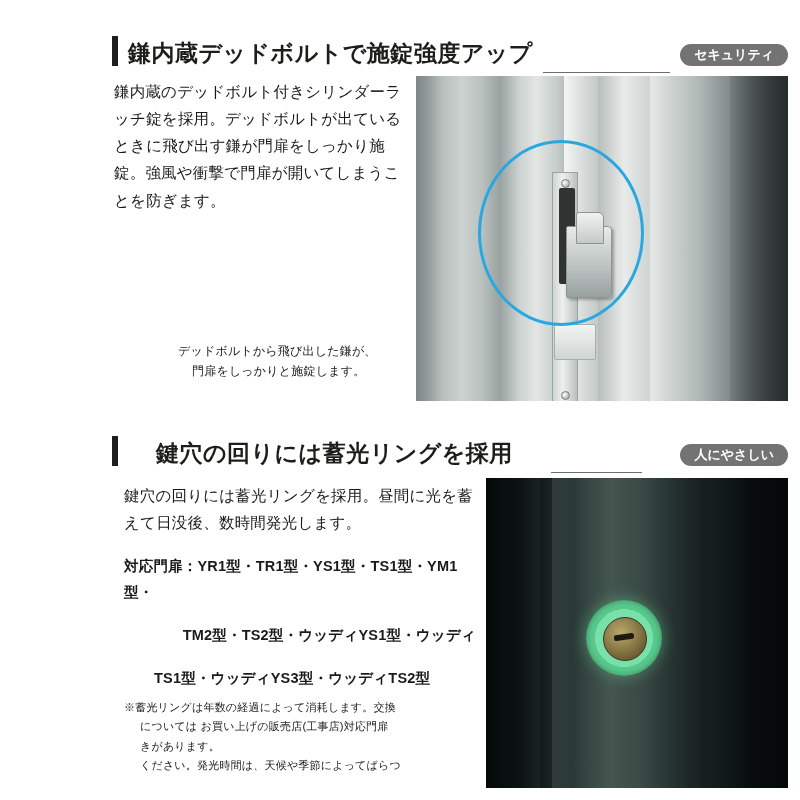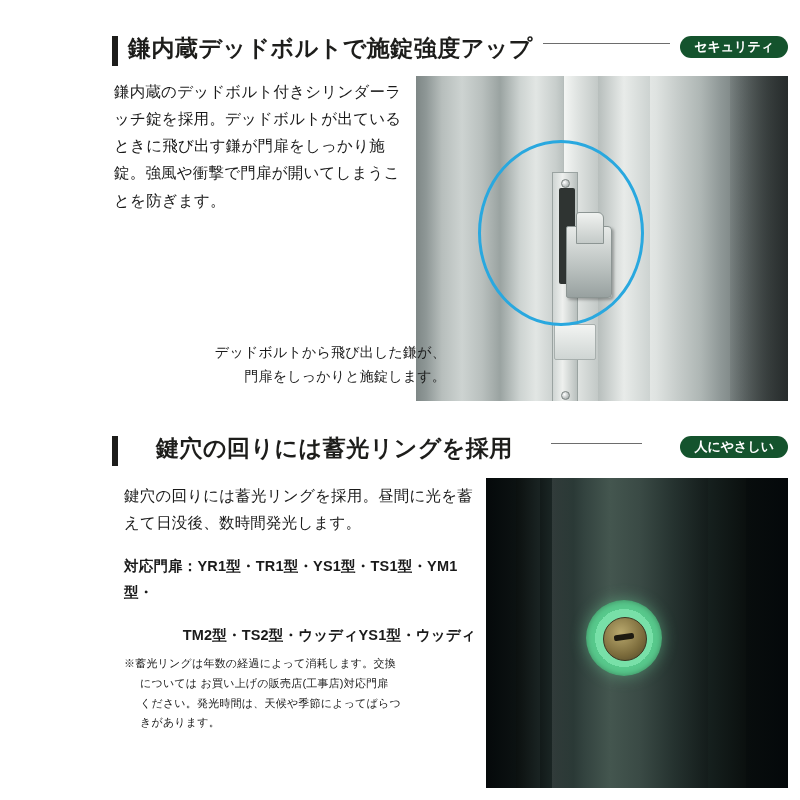--- a/index.html
+++ b/index.html
@@ -18,21 +18,21 @@
     position: relative;
     width: 800px;
     height: 800px;
     overflow: hidden;
   }
 
   
   .section-head {
     position: absolute;
     display: flex;
-    align-items: flex-start;
+    align-items: flex-end;
     width: 676px;
     left: 112px;
   }
   .head-rule-left {
     width: 6px;
     height: 30px;
     background: #1d1d1b;
     margin-right: 10px;
     flex: 0 0 auto;
   }
@@ -48,21 +48,21 @@
   .head-line {
     flex: 1 1 auto;
     height: 1px;
     background: #6d6d6d;
     margin: 0 10px;
     position: relative;
     top: 7px;
   }
   .head-badge {
     flex: 0 0 auto;
-    background: #14532d;
+    background: #737373;
     color: #ffffff;
     font-size: 13px;
     font-weight: bold;
     border-radius: 11px;
     padding: 4px 14px 5px 14px;
     white-space: nowrap;
     line-height: 1;
   }
 
   
@@ -160,26 +160,25 @@
   .p1-ellipse {
     position: absolute;
     left: 62px; top: 64px;
     width: 160px; height: 180px;
     border: 3px solid #29a8df;
     border-radius: 50%;
   }
 
   .caption {
     position: absolute;
-    font-size: 14px;
+    font-size: 12px;
     line-height: 1.7;
     color: #1a1a1a;
-    text-align: right;
+    text-align: left;
     letter-spacing: 0.2px;
-    margin-left: 36px;
   }
   #sec1-caption {
     left: 178px;
     top: 341px;
     width: 232px;
   }
   #sec1-caption .line2 { display: block; padding-left: 14px; }
 
   
   #sec2-head { top: 436px; gap: 28px; }
@@ -316,26 +315,27 @@
     <div class="head-title">鍵穴の回りには蓄光リングを採用</div>
     <div class="head-line"></div>
     <div class="head-badge">人にやさしい</div>
   </div>
 
   <div class="body-text" id="sec2-text">
     <p>鍵穴の回りには蓄光リングを採用。昼間に光を蓄えて日没後、数時間発光します。</p>
     <div class="models">
       <span class="m-line">対応門扉：YR1型・TR1型・YS1型・TS1型・YM1型・</span>
       <span class="m-line m-l2">TM2型・TS2型・ウッディYS1型・ウッディ</span>
+      <span class="m-line m-l3">TS1型・ウッディYS3型・ウッディTS2型</span>
     </div>
     <div class="note">
       <span>※蓄光リングは年数の経過によって消耗します。交換</span>
       <span class="n-ind">については お買い上げの販売店(工事店)対応門扉</span>
+      <span class="n-ind">きがあります。</span>
       <span class="n-ind">ください。発光時間は、天候や季節によってばらつ</span>
-      <span class="n-ind">きがあります。</span>
     </div>
   </div>
 
   <div class="photo2">
     <div class="p2-far-left"></div>
     <div class="p2-edge-left"></div>
     <div class="p2-post"></div>
     <div class="p2-highlight"></div>
     <div class="p2-edge-right"></div>
     <div class="p2-far-right"></div>

